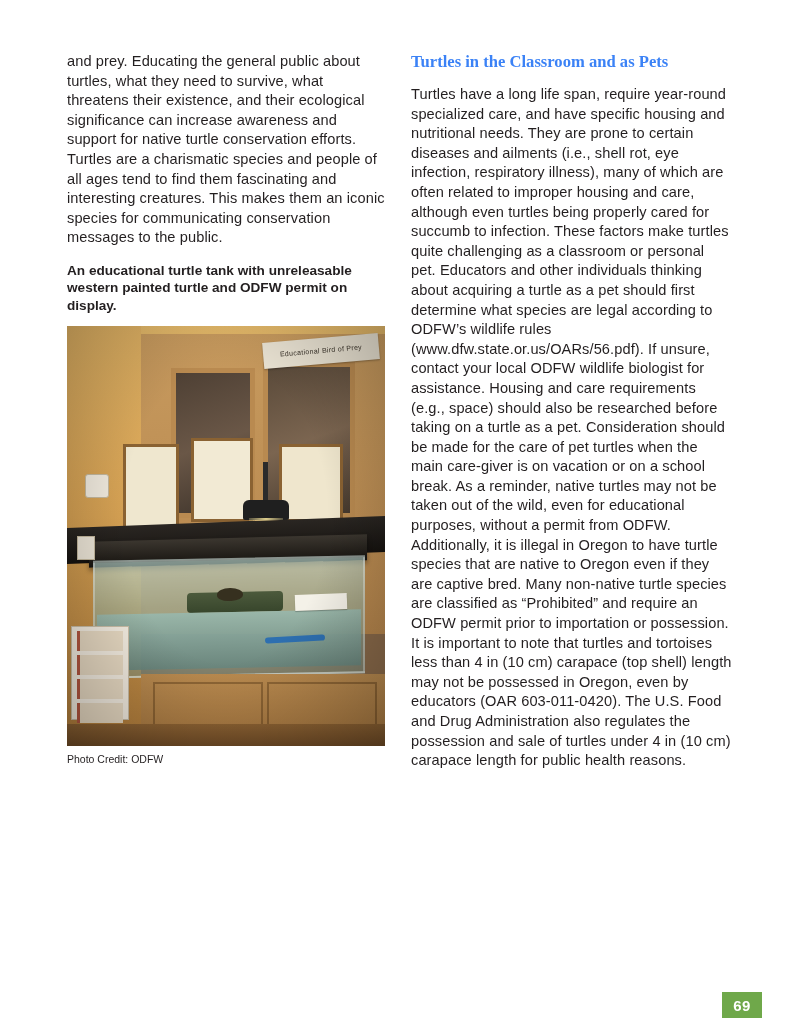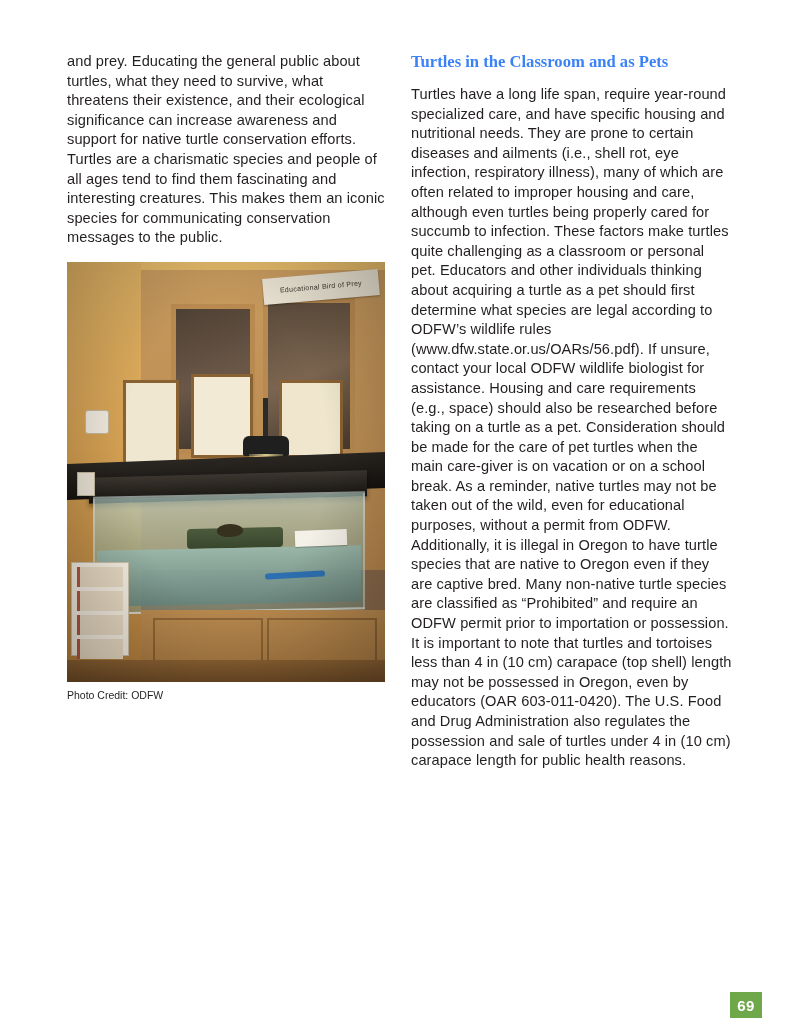--- a/index.html
+++ b/index.html
@@ -213,21 +213,21 @@
     margin: 6px 0 0 0;
     font-size: 10.5px;
     line-height: 14px;
     color: #231f20;
   }
 
   .page-number-tab {
     position: absolute;
     right: 38px;
     bottom: 17px;
-    width: 32px;
+    width: 40px;
     height: 26px;
     background: #6fa84a;
     display: flex;
     align-items: center;
     justify-content: center;
   }
   .page-number-tab span {
     color: #ffffff;
     font-size: 15px;
     font-weight: bold;
@@ -236,20 +236,21 @@
 </style>
 </head>
 <body>
 
 <div class="page">
 
   <div class="col col-left">
     <p class="body-text">and prey. Educating the general public about turtles, what they need to survive, what threatens their existence, and their ecological significance can increase awareness and support for native turtle conservation efforts. Turtles are a charismatic species and people of all ages tend to find them fascinating and interesting creatures. This makes them an iconic species for communicating conservation messages to the public.</p>
 
     <div class="figure">
+      <p class="caption-bold">An educational turtle tank with unreleasable western painted turtle and ODFW permit on display.</p>
 
       <div class="photo">
         <div class="ph-wallTop"></div>
         <div class="ph-wallLeft"></div>
         <div class="ph-kiosk"></div>
         <div class="ph-glassA"></div>
         <div class="ph-glassB"></div>
         <div class="ph-signTop">
             <span>Educational Bird of Prey</span>
           </div>

